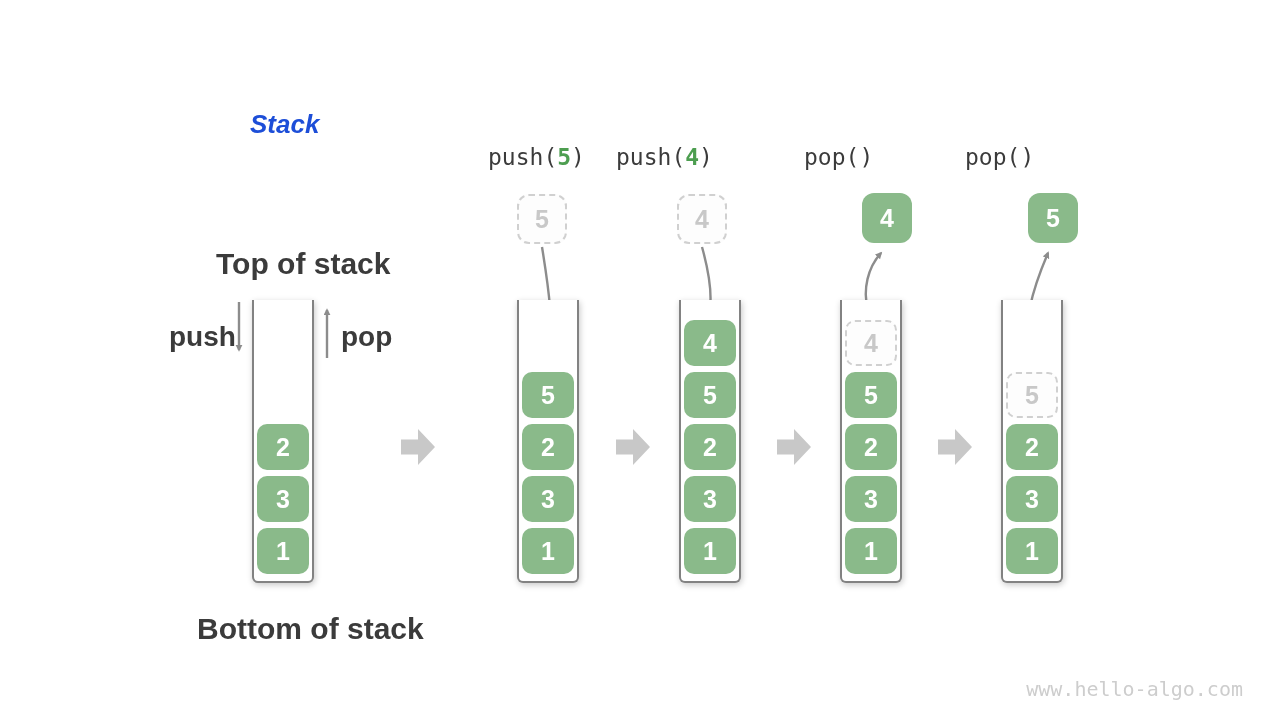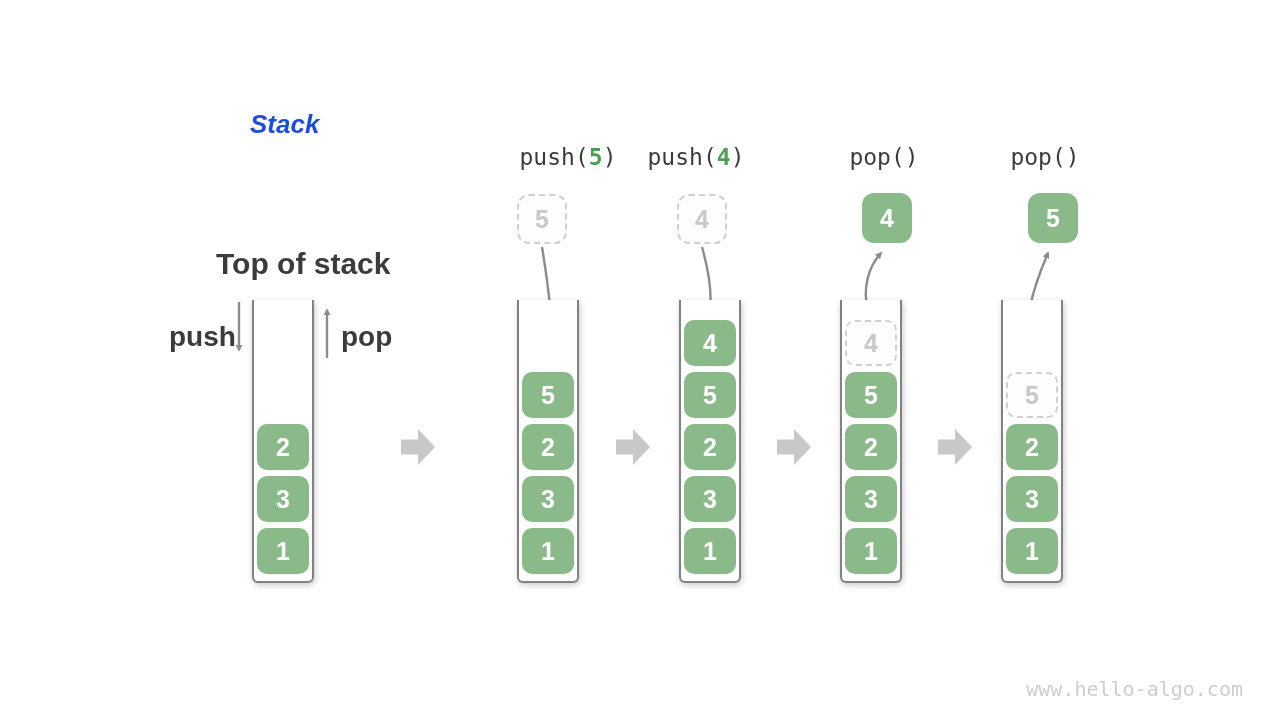--- a/index.html
+++ b/index.html
@@ -25,21 +25,21 @@
   .box{
     position:absolute;width:52px;height:46px;box-sizing:border-box;border-radius:10px;
     background:#8aba8a;color:#ffffff;font-size:25px;font-weight:bold;
     display:flex;align-items:center;justify-content:center;
   }
   .box.dashed{
     background:#fdfdfd;border:2px dashed #d0d0d0;color:#c8c8c8;
   }
   .box.float{width:50px;height:50px;border-radius:12px;}
   .op-label{
-    position:absolute;top:144px;width:160px;text-align:center;
+    position:absolute;top:144px;width:160px;
     font-family:"DejaVu Sans Mono","Liberation Mono",monospace;
     font-size:23px;color:#3b3b3b;white-space:nowrap;
   }
   .op-label .arg{color:#4d9e50;font-weight:bold;}
   .watermark{
     position:absolute;right:37px;top:677px;
     font-family:"DejaVu Sans Mono","Liberation Mono",monospace;
     font-size:20px;color:#cdcdcd;
   }
 </style>
@@ -64,20 +64,21 @@
     <path d="M1029,367 C1021,325 1033,288 1048,253" stroke="#8c8c8c" stroke-width="2.4" fill="none" marker-end="url(#ah)"></path>
 
     <polygon fill="#c8c8c8" points="401,439.5 418,439.5 418,429 435,447 418,465 418,454.5 401,454.5"></polygon>
     <polygon fill="#c8c8c8" points="616,439.5 633,439.5 633,429 650,447 633,465 633,454.5 616,454.5"></polygon>
     <polygon fill="#c8c8c8" points="777,439.5 794,439.5 794,429 811,447 794,465 794,454.5 777,454.5"></polygon>
     <polygon fill="#c8c8c8" points="938,439.5 955,439.5 955,429 972,447 955,465 955,454.5 938,454.5"></polygon>
   </svg>
 
   <div class="title">Stack</div>
   <div class="lbl" style="left:216px;top:247px">Top of stack</div>
+  <div class="lbl" style="left:197px;top:612px">Bottom of stack</div>
   <div class="side-lbl" style="left:169px;top:321px">push</div>
   <div class="side-lbl" style="left:341px;top:321px">pop</div>
 
   <div class="op-label" style="left:488px"><span>push(</span><span class="arg">5</span><span>)</span></div>
   <div class="op-label" style="left:616px"><span>push(</span><span class="arg">4</span><span>)</span></div>
   <div class="op-label" style="left:804px"><span>pop()</span><span class="arg"></span><span></span></div>
   <div class="op-label" style="left:965px"><span>pop()</span><span class="arg"></span><span></span></div>
 
   <div class="box float dashed" style="left:517px;top:194px">5</div>
   <div class="box float dashed" style="left:677px;top:194px">4</div>

